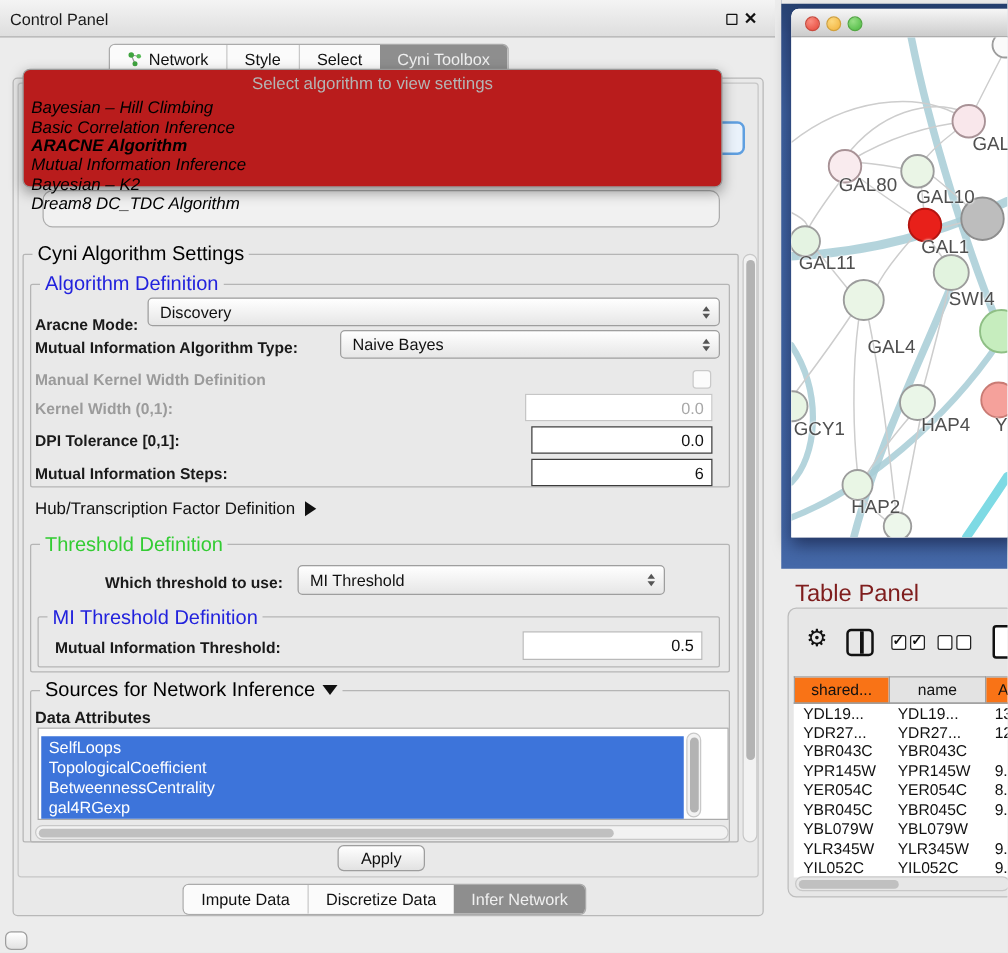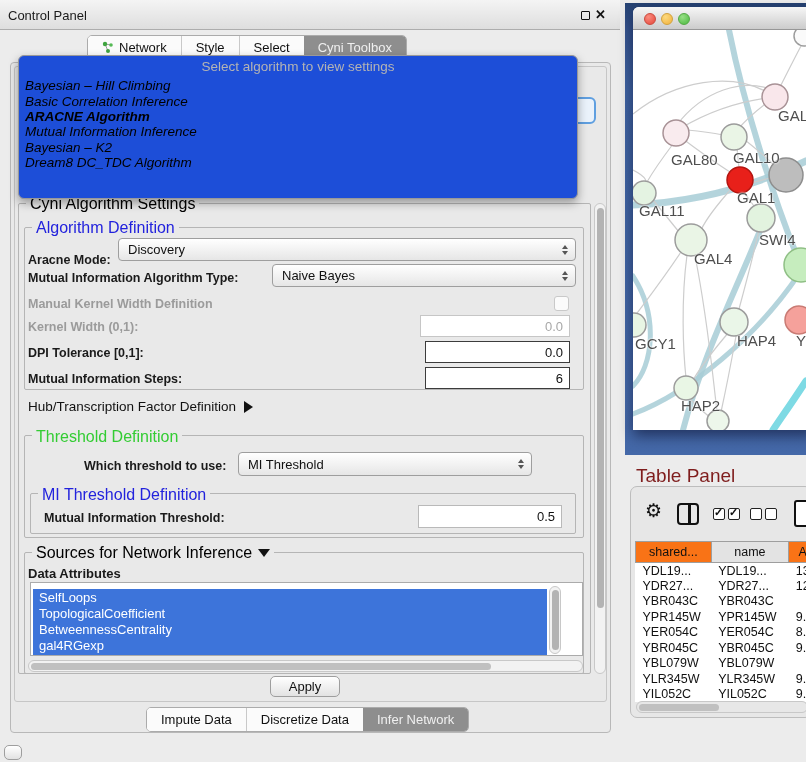--- a/index.html
+++ b/index.html
@@ -51,21 +51,21 @@
   .vthumb { position:absolute; background:#B3B3B3; border-radius:5px; }
 
   #attr-list { position:absolute; background:#FFF; border:1px solid #ABABAB; }
   .attr-sel { position:absolute; background:#3D74DA; }
   .attr-item { position:absolute; color:#FFF; font-size:13px; left:8px; white-space:nowrap; }
 
   .btn { position:absolute; background:linear-gradient(#FFFFFF,#E2E2E2); border:1px solid #9E9E9E;
     border-radius:5px; font-size:13px; color:#111; display:flex; align-items:center; justify-content:center; }
 
   
-  #algo-dd { left:18px; top:55px; width:560px; height:144px; background:#1d4ed8;
+  #algo-dd { left:18px; top:55px; width:560px; height:95px; background:#b91c1c;
     border:1px solid #999; border-radius:6px; box-shadow:0 4px 10px rgba(0,0,0,.35); z-index:50; }
   #algo-dd .ph { position:absolute; top:3px; left:0; width:100%; text-align:center;
     color:#B4B4B4; font-size:13.5px; }
   #algo-dd .it { position:absolute; left:6px; font-size:13.5px; color:#000; white-space:nowrap;font-style:italic; }
   #algo-dd .it.bold { font-weight:bold; }
 
   
   #desktop { left:625px; top:0; width:181px; height:455px;
     background:linear-gradient(180deg,#24406F 0%,#35538D 6%,#3F63A2 20%,#4468A8 100%); }
   #net-window { position:absolute; left:8px; top:7px; width:181px; height:423px;
@@ -310,26 +310,26 @@
           <circle cx="128" cy="188" r="14" fill="#E2F3DF" stroke="#9C9C9C"></circle>
           <circle cx="58" cy="210" r="16" fill="#EAF5E6" stroke="#9C9C9C"></circle>
           <circle cx="168" cy="235" r="17" fill="#C6EDBE" stroke="#8FBF85"></circle>
           <circle cx="1" cy="295" r="12" fill="#E8F5E4" stroke="#9C9C9C"></circle>
           <circle cx="101" cy="292" r="14" fill="#EAF6E8" stroke="#9C9C9C"></circle>
           <circle cx="166" cy="290" r="14" fill="#F5A19B" stroke="#C97B74"></circle>
           <circle cx="53" cy="358" r="12" fill="#E9F6E5" stroke="#9C9C9C"></circle>
           <circle cx="85" cy="391" r="11" fill="#EDF7EB" stroke="#9C9C9C"></circle>
         </g>
       </svg>
-      <span class="nlabel" style="left:38px; top:121px;text-align:right;">GAL80</span>
+      <span class="nlabel" style="left:38px; top:110px;text-align:right;">GAL80</span>
       <span class="nlabel" style="left:100px; top:119px;">GAL10</span>
       <span class="nlabel" style="left:104px; top:159px;">GAL1</span>
       <span class="nlabel" style="left:6px; top:172px;">GAL11</span>
       <span class="nlabel" style="left:126px; top:201px;">SWI4</span>
-      <span class="nlabel" style="left:61px; top:220px;">GAL4</span>
+      <span class="nlabel" style="left:61px; top:239px;">GAL4</span>
       <span class="nlabel" style="left:2px; top:305px;">GCY1</span>
       <span class="nlabel" style="left:104px; top:302px;">HAP4</span>
       <span class="nlabel" style="left:48px; top:367px;">HAP2</span>
       <span class="nlabel" style="left:145px; top:77px;">GAL</span>
       <span class="nlabel" style="left:163px; top:302px;">Y</span>
     </div>
   </div>
 </div>
 
 <span class="abs" id="tp-title">Table Panel</span>

